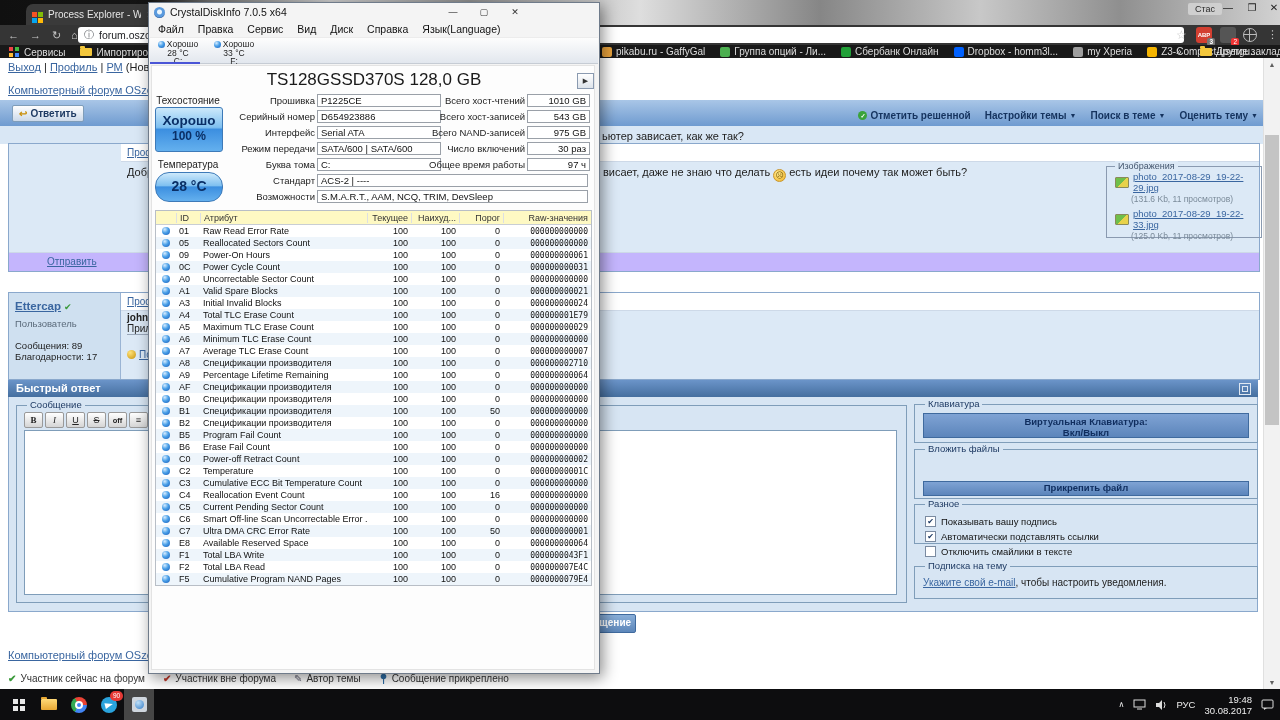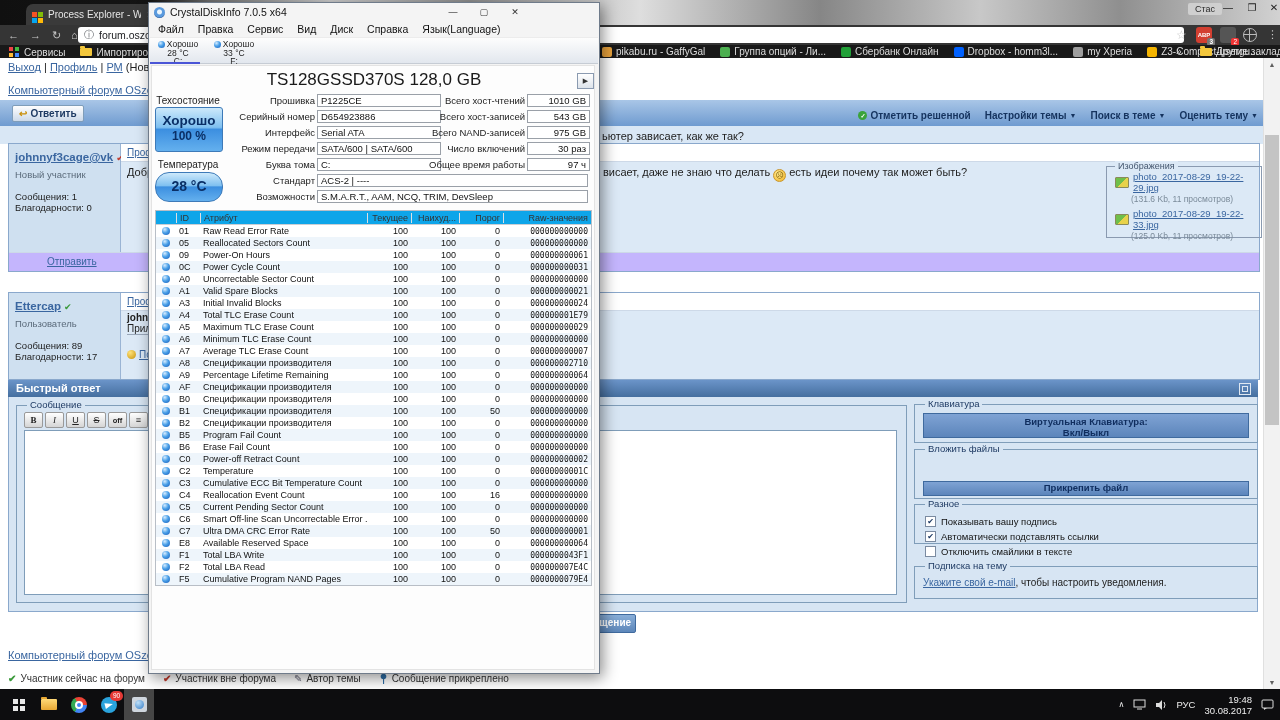--- a/index.html
+++ b/index.html
@@ -145,21 +145,21 @@
   .flabel{font-size:9.5px;color:#222;text-align:right;white-space:nowrap;}
   .fbox{background:#fff;border:1px solid #9aa0a8;font-size:9.5px;color:#111;height:13px;line-height:12px;
     padding:0 3px;box-sizing:border-box;white-space:nowrap;overflow:hidden;}
   #fields-mid{left:20px;top:91px;}
   #fields-mid .flabel{width:146px;} #fields-mid .fbox{width:124px;}
   #fields-right{left:260px;top:91px;}
   #fields-right .flabel{width:116px;} #fields-right .fbox{width:63px;text-align:right;}
   #fields-wide{left:20px;top:171px;}
   #fields-wide .flabel{width:146px;} #fields-wide .fbox{width:271px;}
   #smart-table{left:6px;top:207px;width:437px;border:1px solid #b8bec6;background:#fff;box-sizing:border-box;}
-  .shead{display:grid;grid-template-columns:20px 24px 167px 44px 48px 44px 88px;height:13px;background:#0ea5e9;
+  .shead{display:grid;grid-template-columns:20px 24px 167px 44px 48px 44px 88px;height:13px;background:#fef9c3;
     border-bottom:1px solid #c9ced4;color:#333;font-size:9px;align-items:center;}
   .shead span{padding:0 3px;border-left:1px solid #dcdfe3;overflow:hidden;white-space:nowrap;}
   .shead span:first-child{border-left:none;}
   .srow{display:grid;grid-template-columns:20px 24px 167px 44px 48px 44px 88px;height:12px;align-items:center;font-size:9px;color:#111;}
   .srow:nth-child(even){background:#eef5fb;}
   .srow span{padding:0 3px;overflow:hidden;white-space:nowrap;}
   .num{text-align: right;}
   .raw{text-align:right;font-family:"DejaVu Sans Mono",monospace;font-size:8px;}
   .orb{width:8px;height:8px;border-radius:50%;margin:0 auto;padding:0 !important;
     background:radial-gradient(circle at 35% 30%,#d6ecff,#4aa0e8 45%,#1458b8);}
@@ -298,26 +298,20 @@
   </div>
   <div class="abs" id="title-row"></div>
   <span class="abs" id="thread-title-frag">ьютер зависает, как же так?</span>
   <div class="abs" id="header-row"></div>
   <svg class="pin-ico" style="left:1238px;top:146px;" width="12" height="14">
       <circle cx="6" cy="4.5" r="3.6" fill="#2e6ea6"></circle>
       <rect x="5.3" y="7.5" width="1.4" height="6" fill="#2e6ea6"></rect>
     </svg>
 
   <div class="post" style="top:143px;height:127px;">
-    <div class="ucell">
-      <a class="flink uname">johnnyf3cage@vk</a><span class="ucheck" style="color:#c0392b;">✔</span>
-      <div class="ustatus">Новый участник</div>
-      <span class="ucount" style="top:47px;">Сообщения: 1</span>
-      <span class="ucount" style="top:58px;">Благодарности: 0</span>
-    </div>
     <div class="pheader">
       <a class="flink profile-l">Профиль</a>
     </div>
     <span class="abs body-txt" style="left:118px;top:22px;">Добрый</span>
     <span class="abs body-txt" style="left:594px;top:22px;"><span>висает, даже не знаю что делать</span><span class="smiley">☹</span><span>есть идеи почему так может быть?</span></span>
     <div class="pfooter">
       <a class="flink" style="position:absolute;left:38px;top:3px;font-size:10px;">Отправить</a>
     </div>
   </div>
 

